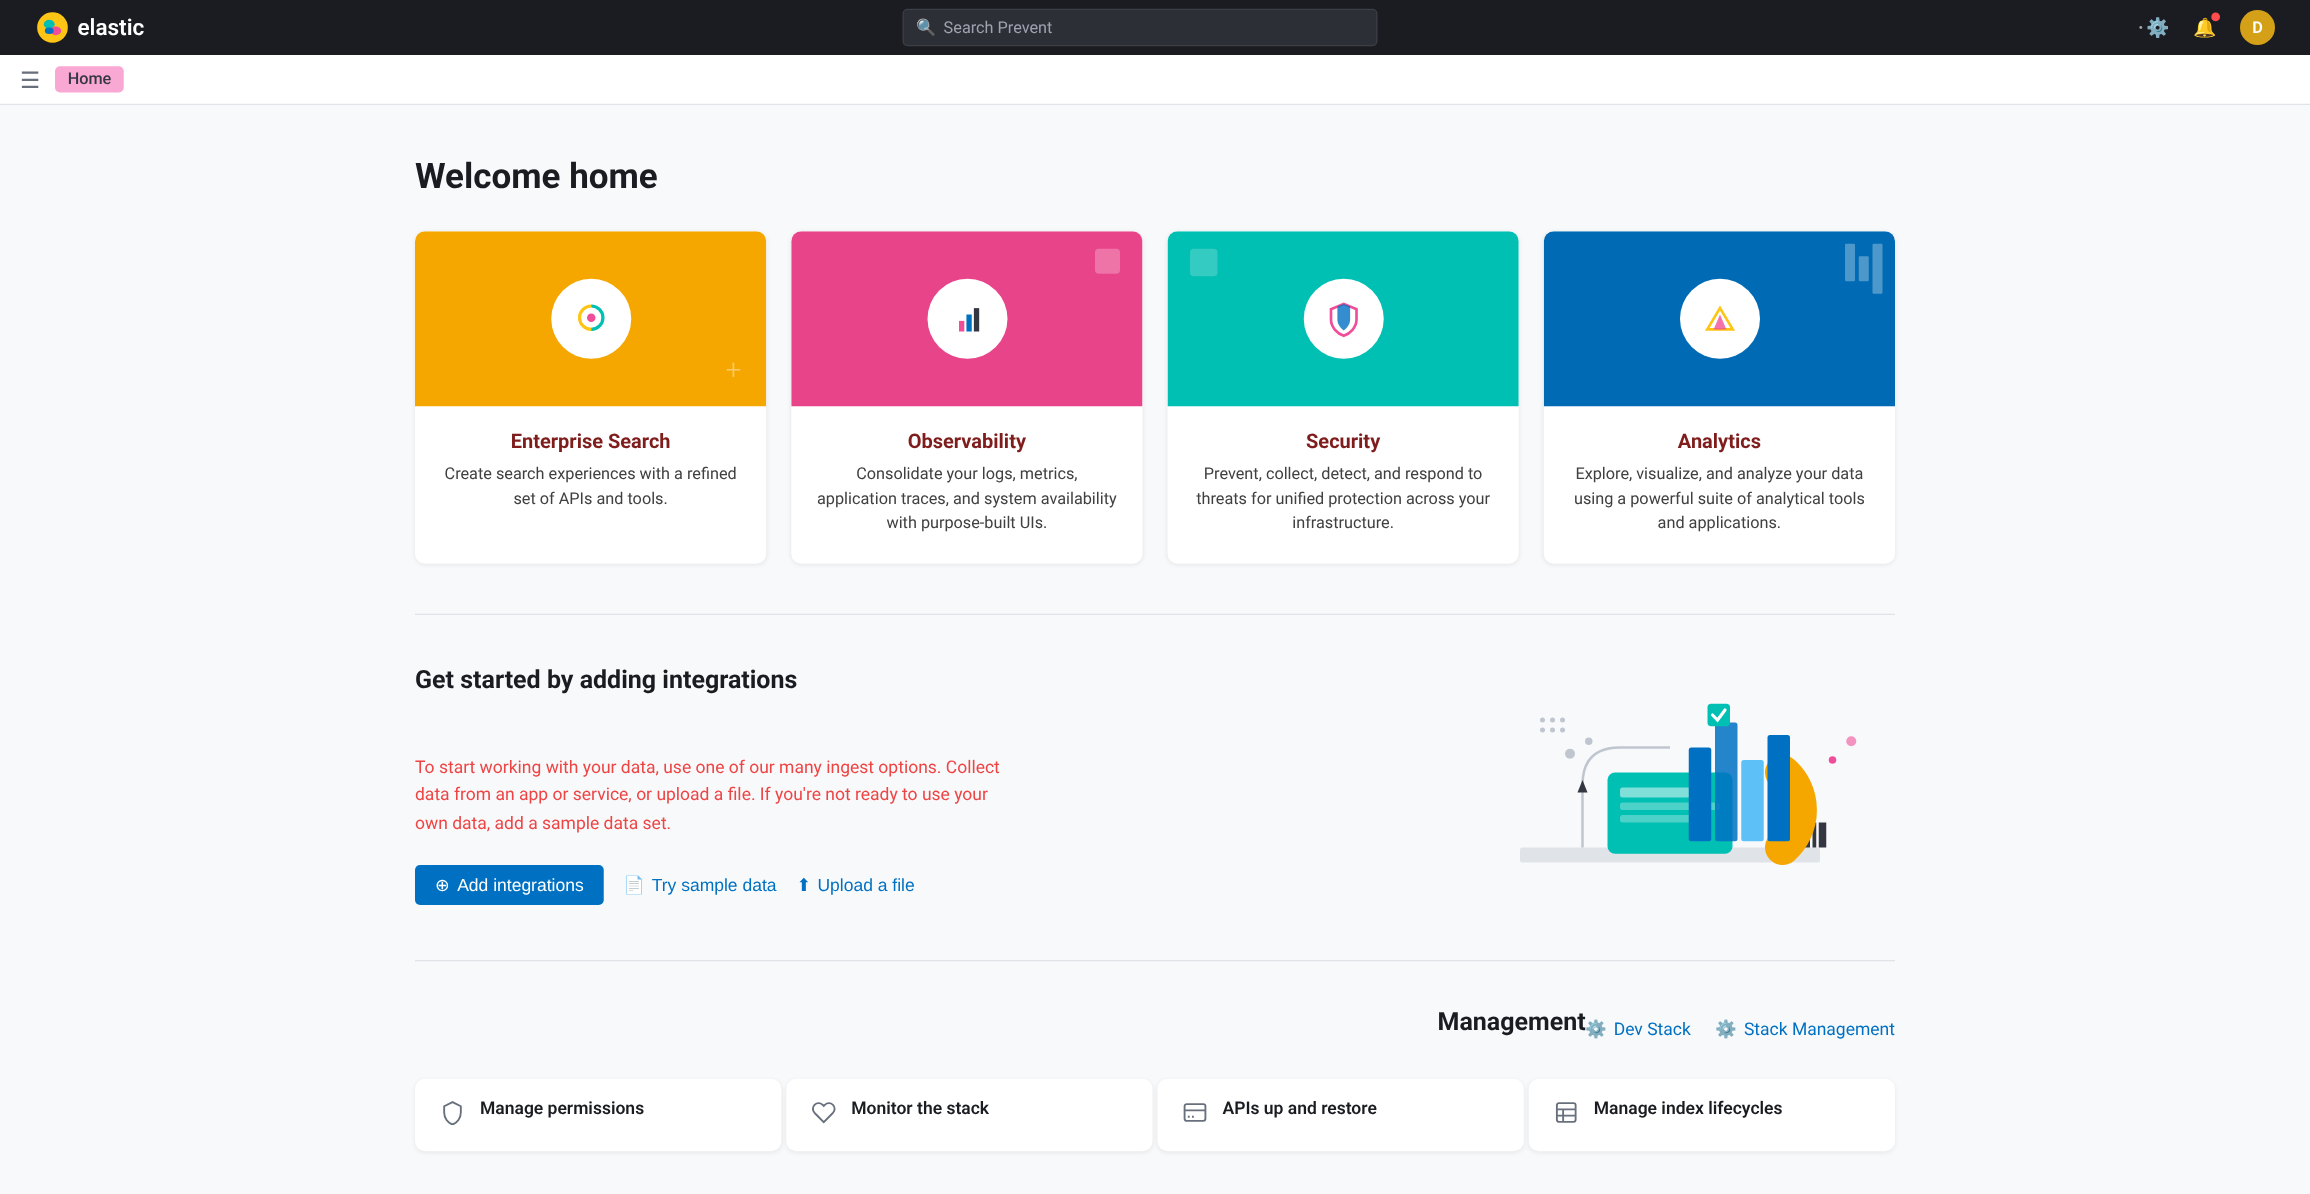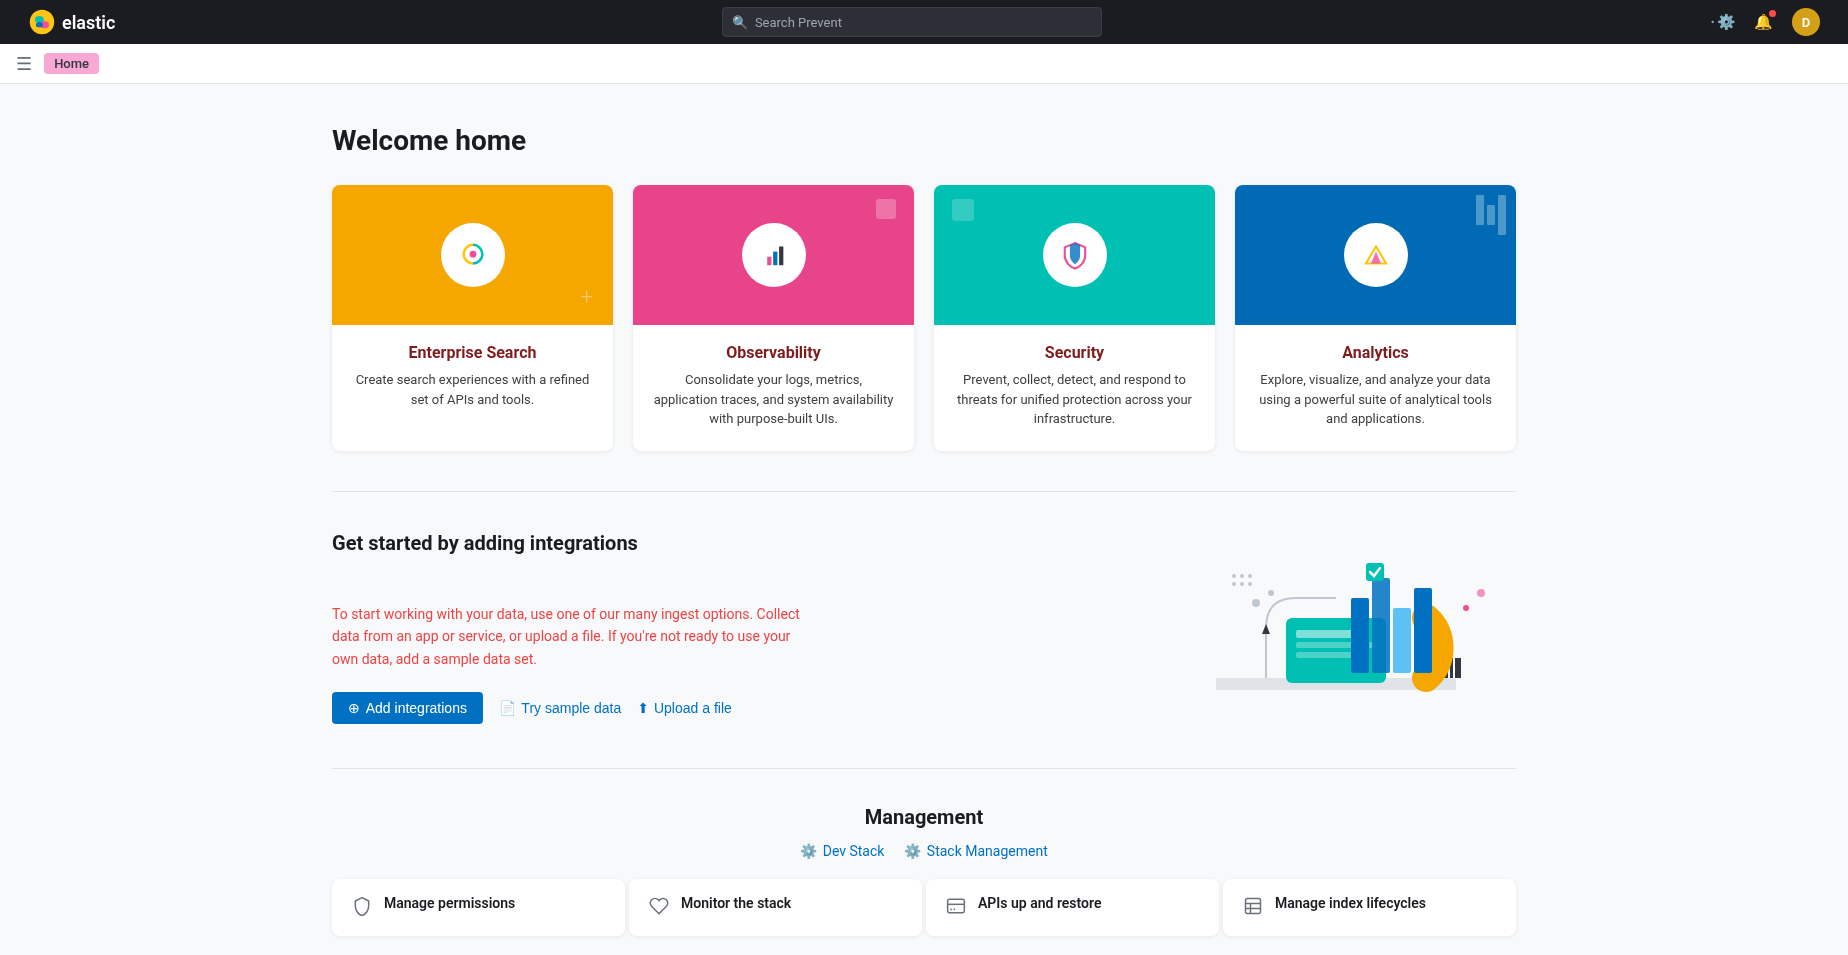--- a/index.html
+++ b/index.html
@@ -247,21 +247,20 @@
       height: 200px;
       flex-shrink: 0;
     }
 
     
     .management-header {
       display: flex;
       align-items: center;
       justify-content: flex-end;
       margin-bottom: 20px;
-      flex-direction: column;
     }
     .management-links {
       display: flex;
       gap: 20px;
     }
     .management-link {
       color: #0071c2;
       font-size: 14px;
       cursor: pointer;
       display: flex;

